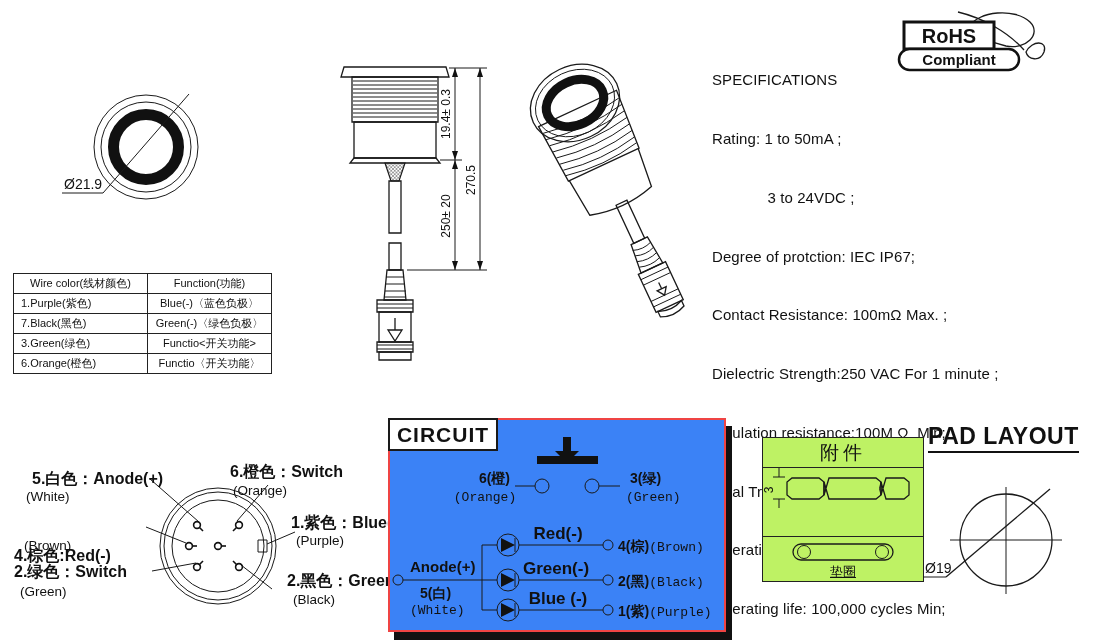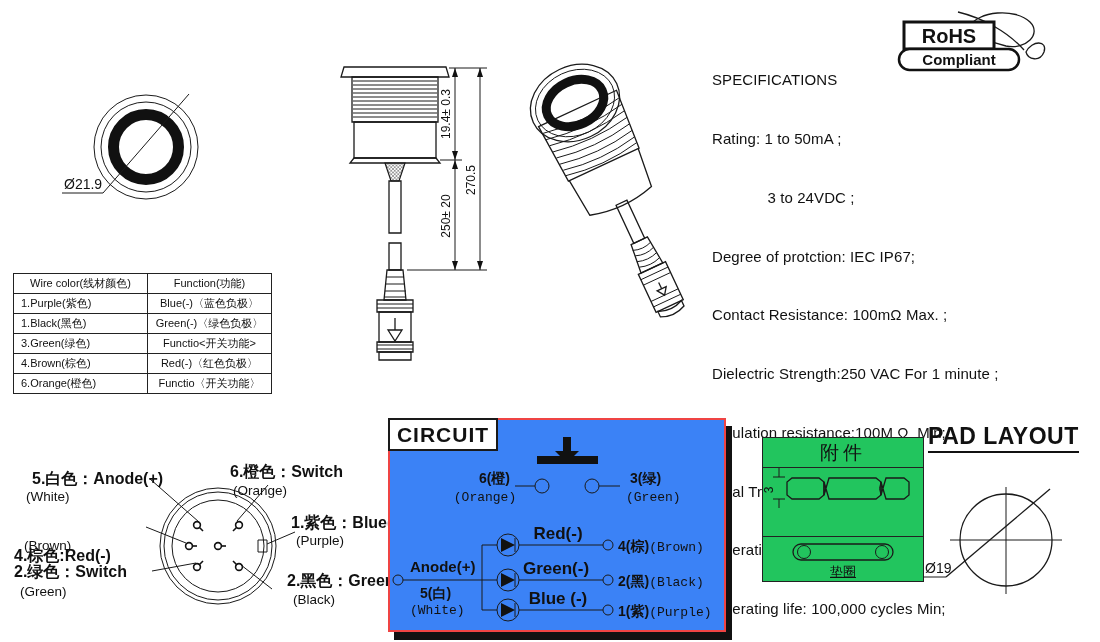--- a/index.html
+++ b/index.html
@@ -28,21 +28,21 @@
            border:2px solid #ef4444;background:#3b82f6;box-shadow:6px 8px 0 #111;text-align:center;}
   .circuit-title{position:absolute;left:-2px;top:-2px;width:106px;height:29px;
            border:2px solid #1a1a1a;background:#fff;display:flex;align-items:center;
            justify-content:center;font-size:21px;font-weight:700;letter-spacing:1px;}
   .c-bold{font:600 14px "Liberation Sans",sans-serif;fill:#111;}
   .c-mono{font:13px "Liberation Mono",monospace;fill:#111;}
   .c-big{font:700 17px "Liberation Sans",sans-serif;fill:#111;}
   .c-med{font:600 15px "Liberation Sans",sans-serif;fill:#111;}
   
   .acc{position:absolute;left:762px;top:437px;width:160px;height:143px;
-       border:1.5px solid #222;background:#22c55e;}
+       border:1.5px solid #222;background:#bef264;}
   .acc-head{height:29px;border-bottom:1.5px solid #222;display:flex;align-items:center;
        justify-content:center;font-size:19px;letter-spacing:4px;}
   .acc-mid{position:relative;height:68px;border-bottom:1.5px solid #222;}
   .acc-bot{position:relative;height:44px;}
   .acc-label{position:absolute;left:0;right:0;text-align:center;font-size:13px;}
   
   .pad-title{position:absolute;left:928px;top:423px;font-size:23px;font-weight:700;
        border-bottom:2px solid #111;padding-bottom:1px;letter-spacing:0.5px;}
 </style>
 </head>
@@ -169,30 +169,26 @@
     <tbody>
         <tr>
       <td class="c0" style="text-align:center;padding-left:4px;">Wire color(线材颜色)</td>
       <td class="c1">Function(功能)</td>
     </tr>
     <tr>
           <td class="c0">1.Purple(紫色)</td>
           <td class="c1">Blue(-)〈蓝色负极〉</td>
         </tr>
     <tr>
-          <td class="c0">1.Black(黑色)</td>
+          <td class="c0">7.Black(黑色)</td>
           <td class="c1">Green(-)〈绿色负极〉</td>
         </tr>
     <tr>
           <td class="c0">3.Green(绿色)</td>
           <td class="c1">Functio&lt;开关功能&gt;</td>
-        </tr>
-    <tr>
-          <td class="c0">4.Brown(棕色)</td>
-          <td class="c1">Red(-)〈红色负极〉</td>
         </tr>
     <tr>
           <td class="c0">6.Orange(橙色)</td>
           <td class="c1">Functio〈开关功能〉</td>
         </tr>
   </tbody>
     </table>
 
   <svg style="left:0;top:455px;" width="360" height="165" viewBox="0 0 360 165">
     <circle class="thin" cx="218" cy="91" r="58"></circle>

